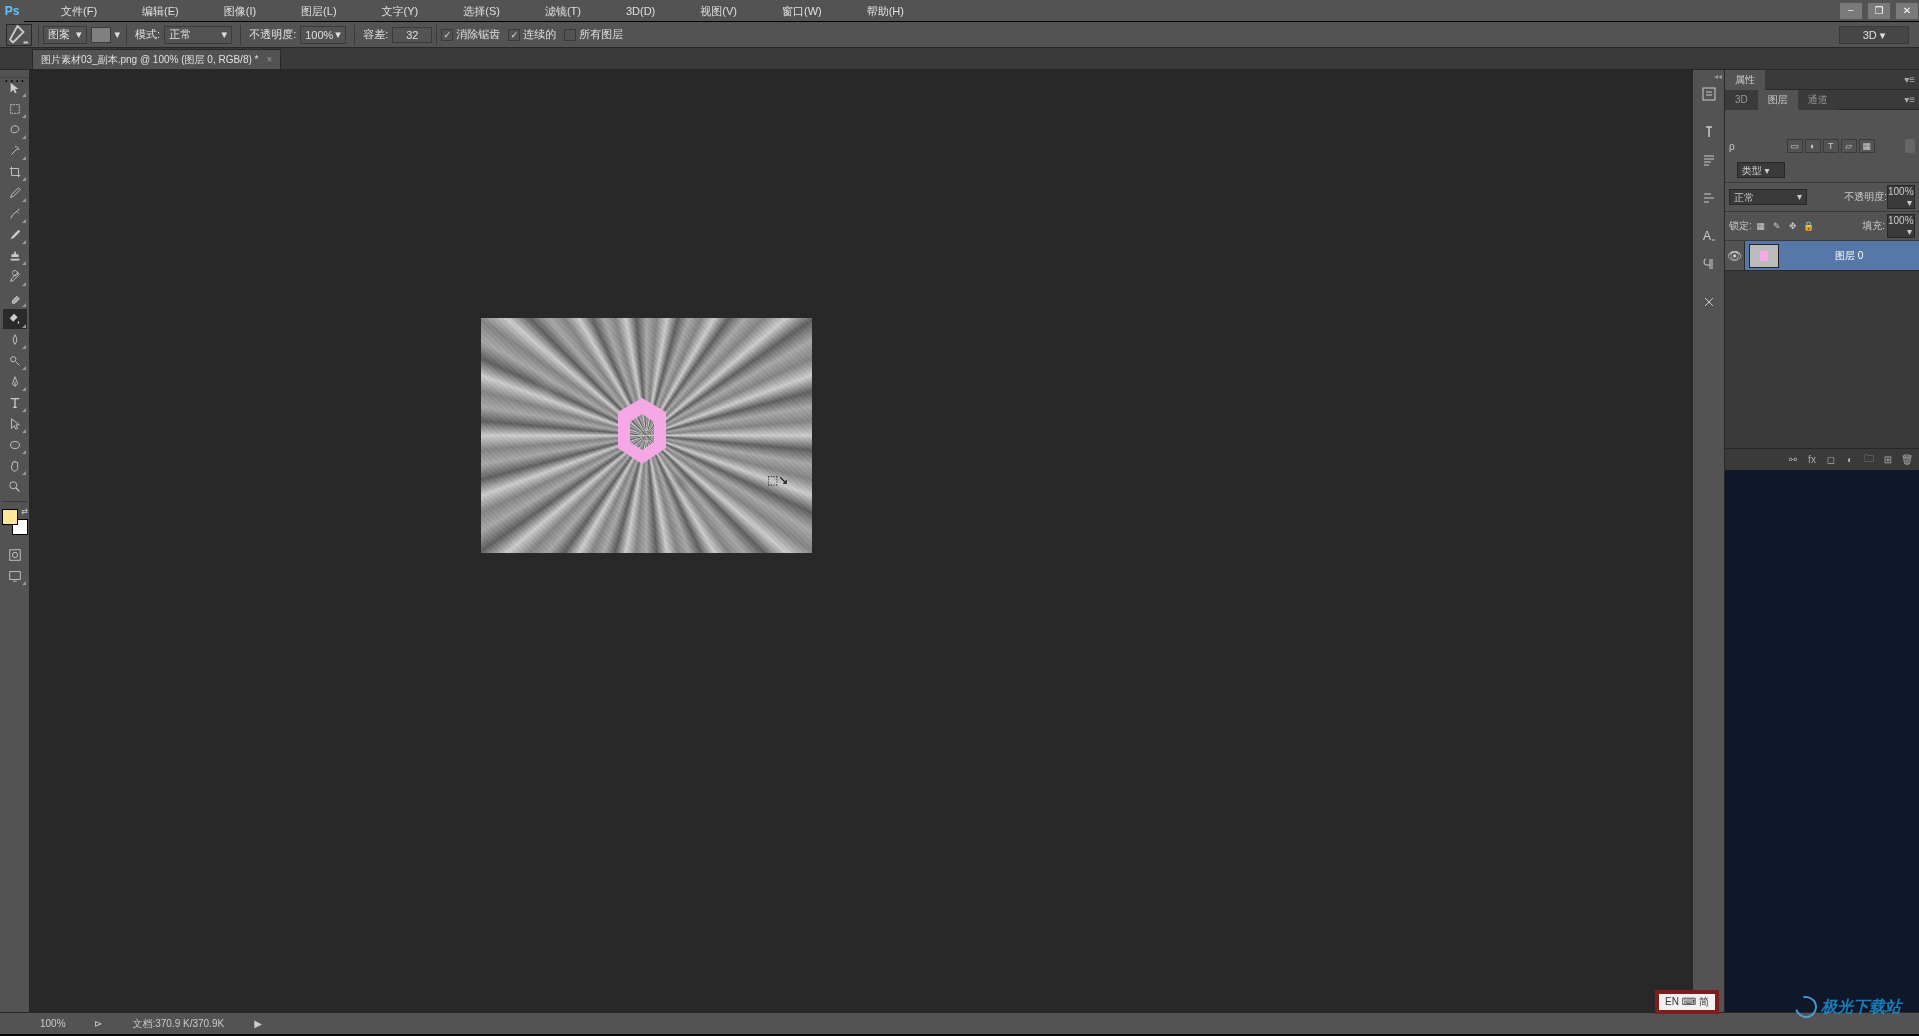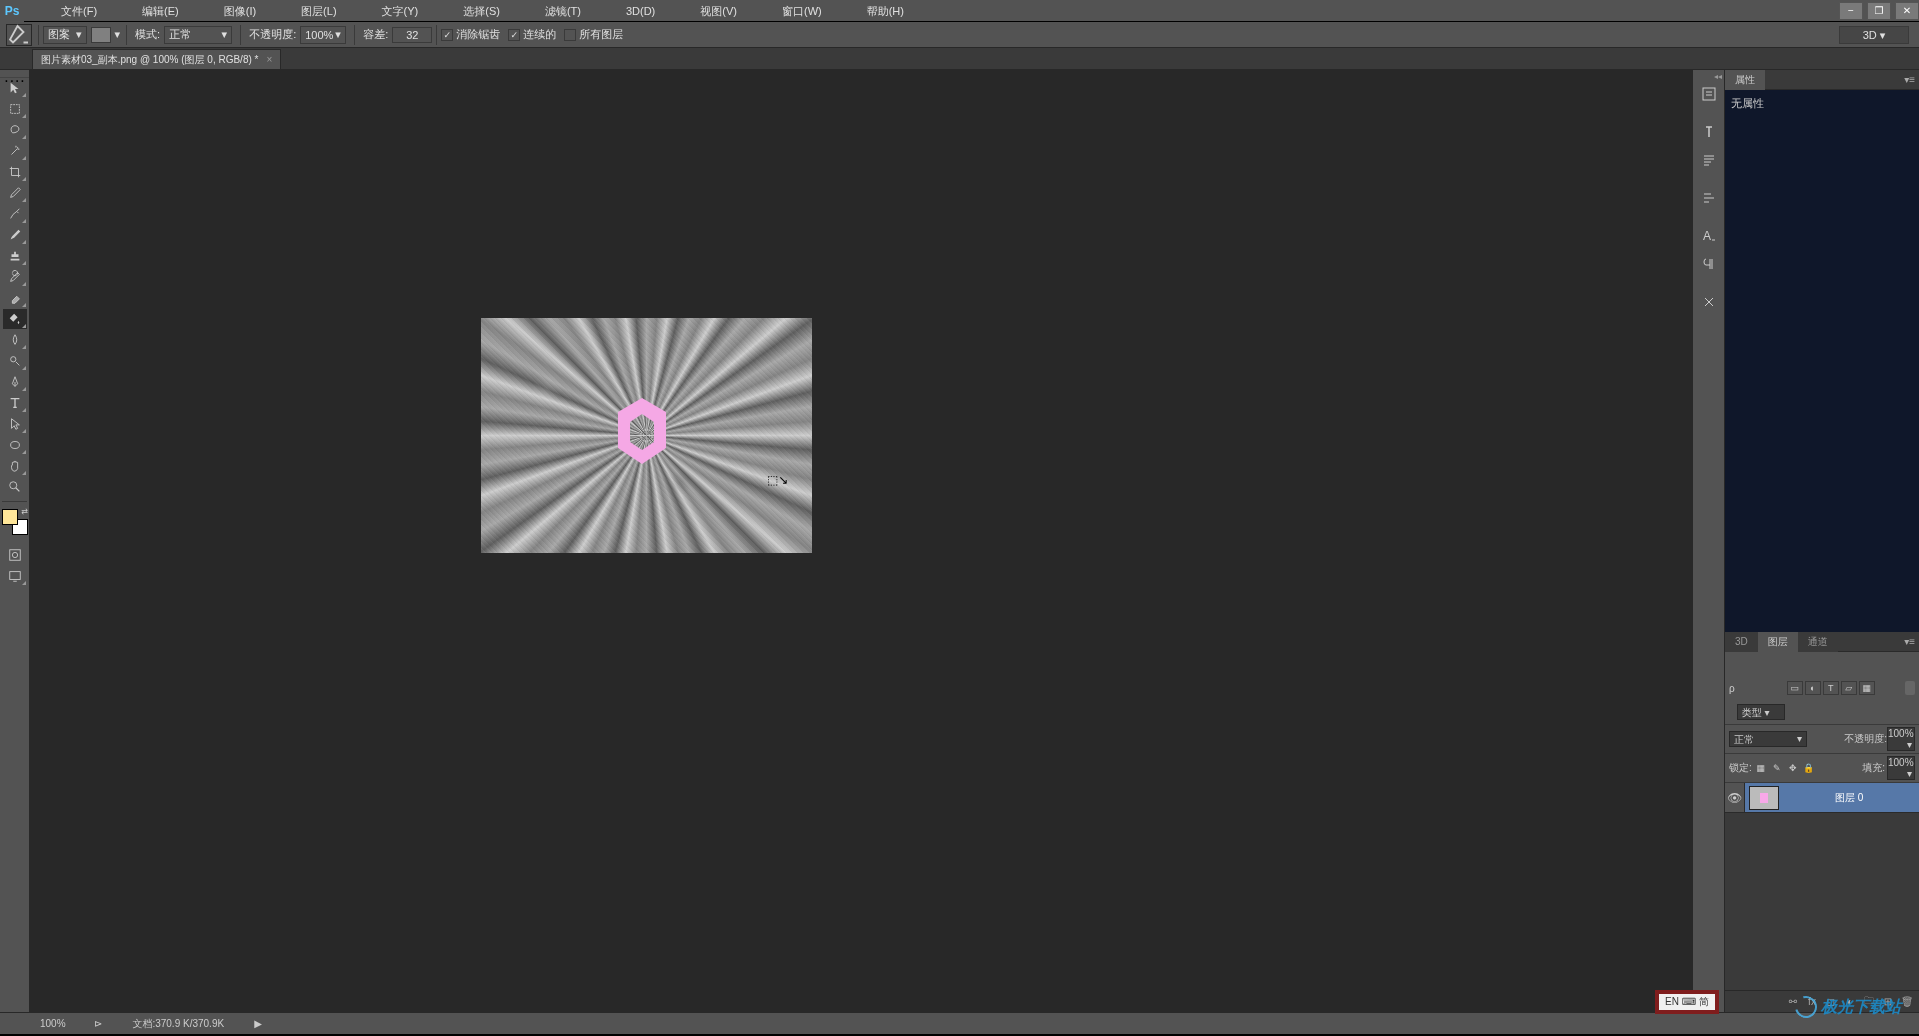--- a/index.html
+++ b/index.html
@@ -382,23 +382,20 @@
         </svg>
       </div>
   </div>
 
   <div class="right-panels">
 
     <div class="panel-tab-row">
       <div class="panel-tab">属性</div>
       <div class="panel-menu">▾≡</div>
     </div>
-    <div class="props-panel">
-      <div>无属性</div>
-    </div>
 
     <div class="layers-area">
       <div class="panel-tab-row">
         <div class="panel-tab inactive">3D</div>
         <div class="panel-tab">图层</div>
         <div class="panel-tab inactive">通道</div>
         <div class="panel-menu">▾≡</div>
       </div>
       <div class="layers-filter">
         <span style="font-size:10px;color:#ccc">ρ</span>

